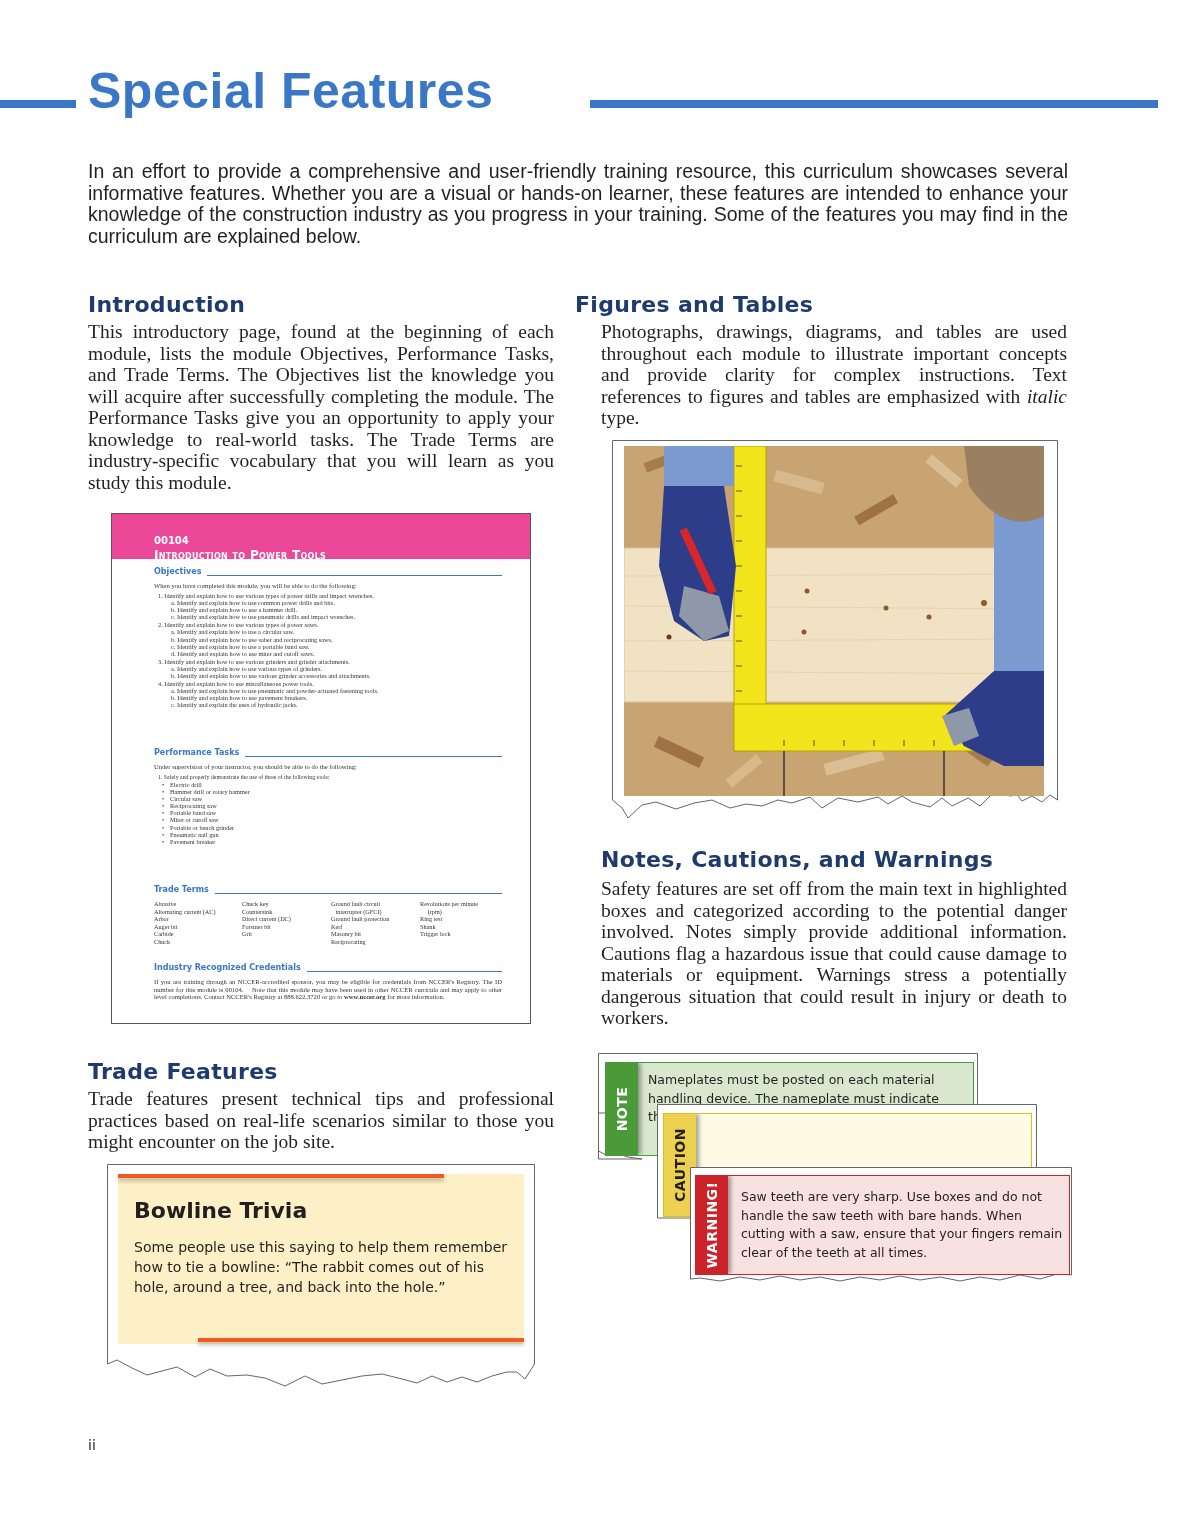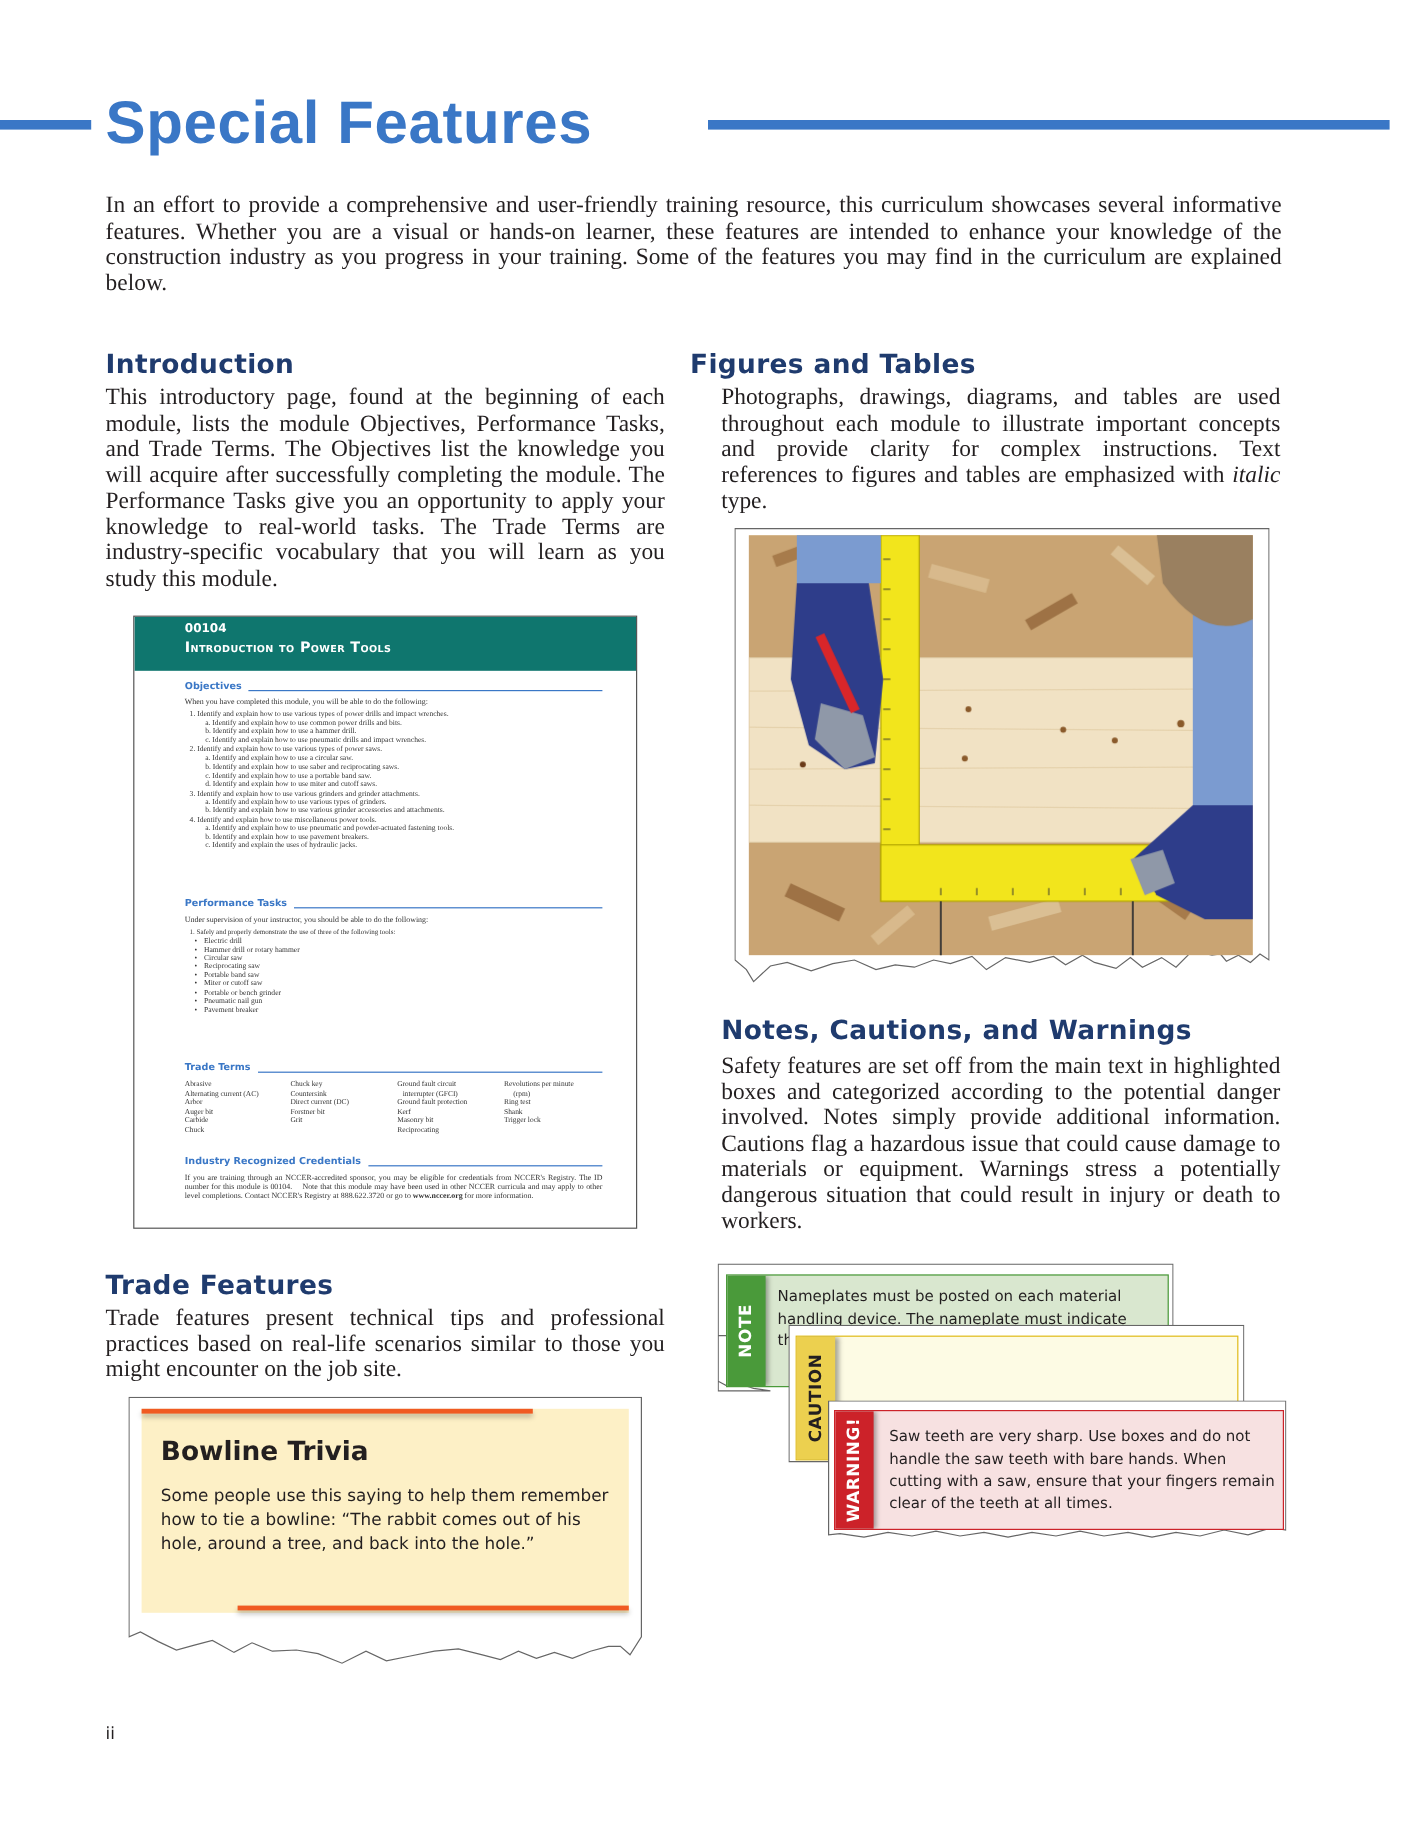--- a/index.html
+++ b/index.html
@@ -1,30 +1,30 @@
 <!DOCTYPE html>
 <html><head>
 <meta charset="utf-8">
 <style>
   html, body { margin: 0; padding: 0; background: #ffffff; }
   body { width: 1190px; height: 1540px; position: relative; overflow: hidden; font-family: "DejaVu Serif", serif; color: #231f20; }
 
   
   .title-rule-left { position: absolute; left: 0; top: 100px; width: 76px; height: 8px; background: #3a77c6; }
   .title-rule-right { position: absolute; left: 590px; top: 100px; width: 568px; height: 8px; background: #3a77c6; }
-  .page-title { position: absolute; left: 88px; top: 72px; margin: 0; font-family: "Liberation Sans", sans-serif; font-weight: bold; font-size: 50px; color: #3a77c6; letter-spacing: 0.5px; line-height: 60px; }
-
-  .intro-para { position: absolute; left: 88px; top: 161px; width: 980px; margin: 0; font-family: Liberation Serif, serif; font-size: 19.5px; line-height: 21.5px; text-align: justify; color: #231f20; }
+  .page-title { position: absolute; left: 88px; top: 61px; margin: 0; font-family: "Liberation Sans", sans-serif; font-weight: bold; font-size: 50px; color: #3a77c6; letter-spacing: 0.5px; line-height: 60px; }
+
+  .intro-para { position: absolute; left: 88px; top: 161px; width: 980px; margin: 0; font-family: Liberation Sans, sans-serif; font-size: 19.5px; line-height: 21.5px; text-align: justify; color: #231f20; }
 
   .section-head { position: absolute; margin: 0; font-family: "DejaVu Sans", sans-serif; font-weight: bold; font-size: 22px; color: #1f3b6e; line-height: 28px; letter-spacing: 0.3px; }
   .section-body { position: absolute; margin: 0; font-family: "Liberation Serif", serif; font-size: 19.5px; line-height: 21.5px; text-align: justify; color: #231f20; hyphens: manual; }
 
   
   .module-page { position: absolute; left: 111px; top: 513px; width: 418px; height: 509px; border: 1px solid #555; background: #fff; overflow: hidden; }
-  .module-header { background: #0f766e; height: 40px; padding: 5px 0 0 42px; color: #fff; font-family: "DejaVu Sans", sans-serif; font-weight: bold; box-sizing: border-box; height: 45px; }
+  .module-header { background: #ec4899; height: 40px; padding: 21px 0 0 42px; color: #fff; font-family: "DejaVu Sans", sans-serif; font-weight: bold; box-sizing: border-box; height: 45px; }
   .module-num { font-size: 10px; line-height: 12px; }
   .module-title { font-size: 12px; line-height: 16px; font-variant: small-caps; letter-spacing: 0.3px; }
   .mod-sec { position: absolute; left: 42px; right: 28px; }
   .mod-sec-head { display: flex; align-items: flex-end; font-family: "DejaVu Sans", sans-serif; font-weight: bold; font-size: 8px; color: #3a77c6; }
   .mod-sec-head .rule { flex: 1; height: 1.5px; background: #3a77c6; margin-left: 6px; }
   .mod-text { font-family: "Liberation Serif", serif; font-size: 6.6px; line-height: 8px; color: #333; }
   .mod-list { margin: 2px 0 0 0; padding: 0; list-style: none; }
   .mod-list li { font-family: "Liberation Serif", serif; font-size: 6.3px; line-height: 7.1px; color: #333; }
   .mod-list .lvl1 { padding-left: 4px; margin-top: 1px; }
   .mod-list .lvl2 { padding-left: 17px; }

